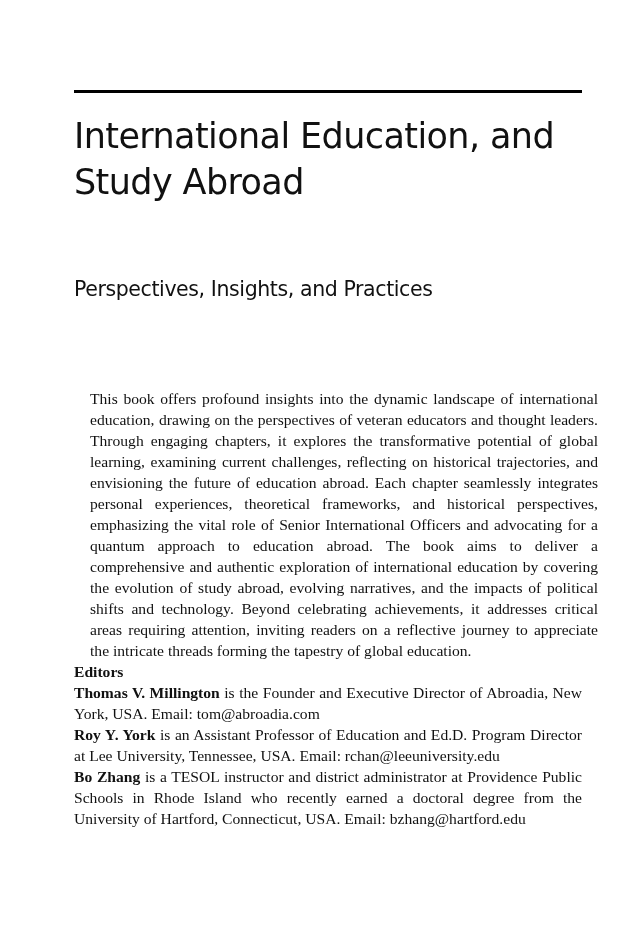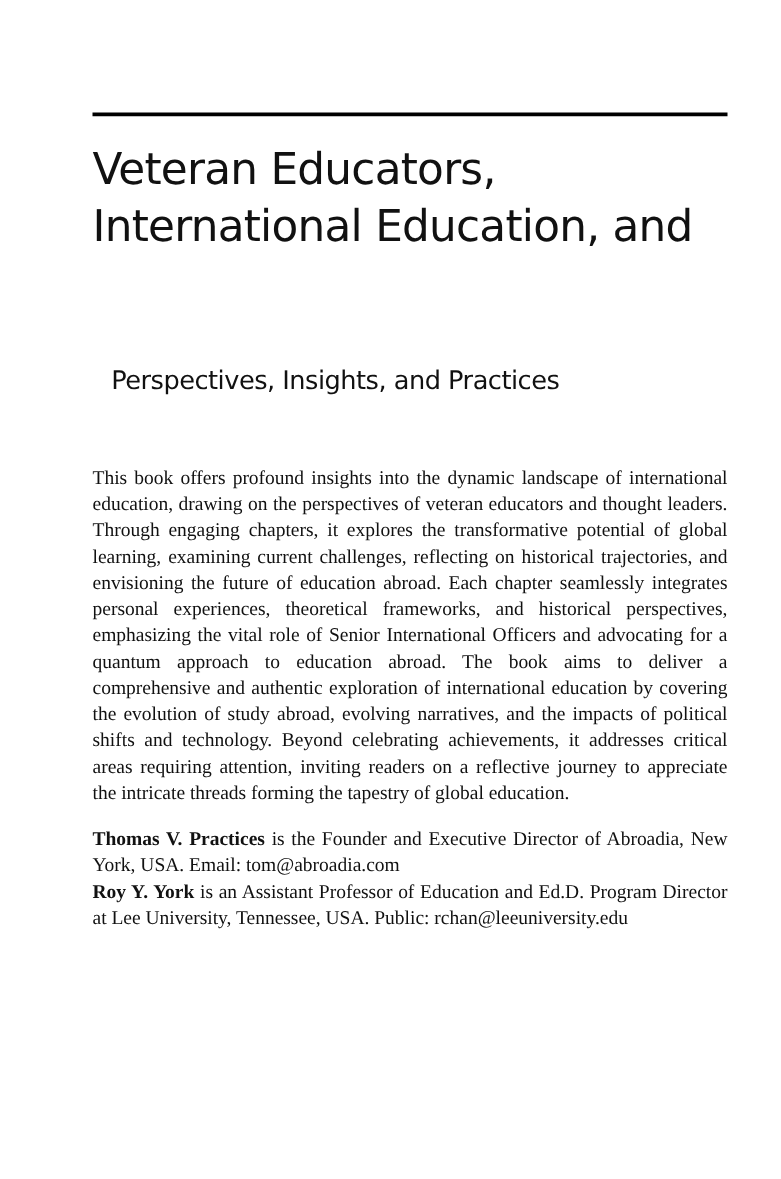--- a/index.html
+++ b/index.html
@@ -42,36 +42,36 @@
       color: #111111;
     }
     .title span {
       display: block;
       white-space: nowrap;
     }
     .subtitle {
       position: absolute;
       left: 0;
       top: 276px;
-      margin: 15px;
+      margin: 0;
       font-family: "DejaVu Sans", sans-serif;
       font-weight: normal;
       font-size: 20.5px;
       line-height: 26px;
       letter-spacing: -0.4px;
       white-space: nowrap;
       color: #111111;
       text-align: right;
     }
     .abstract {
       position: absolute;
       left: 0;
       top: 372px;
       width: 508px;
-      margin: 0;
+      margin: 16px;
       font-family: "Liberation Serif", serif;
       font-size: 15.6px;
       line-height: 21px;
       text-align: justify;
       color: #111111;
     }
     .editors {
       position: absolute;
       left: 0;
       top: 661px;
@@ -93,29 +93,31 @@
       font-weight: bold;
     }
   </style>
 </head>
 <body>
 
 <div class="page">
   <div class="rule"></div>
 
   <h1 class="title">
-    <span>Veteran Educators,</span>
     <span>International Education, and</span>
+    <span>Study Abroad</span>
   </h1>
 
   <h2 class="subtitle">Perspectives, Insights, and Practices</h2>
 
   <p class="abstract">This book offers profound insights into the dynamic landscape of international education, drawing on the perspectives of veteran educators and thought leaders. Through engaging chapters, it explores the transformative potential of global learning, examining current challenges, reflecting on historical trajectories, and envisioning the future of education abroad. Each chapter seamlessly integrates personal experiences, theoretical frameworks, and historical perspectives, emphasizing the vital role of Senior International Officers and advocating for a quantum approach to education abroad. The book aims to deliver a comprehensive and authentic exploration of international education by covering the evolution of study abroad, evolving narratives, and the impacts of political shifts and technology. Beyond celebrating achievements, it addresses critical areas requiring attention, inviting readers on a reflective journey to appreciate the intricate threads forming the tapestry of global education.</p>
 
   <div class="editors">
+    <p class="editors-heading">Editors</p>
 
-    <p class="editor-bio"><span class="editor-name">Thomas V. Practices</span><span> is the Founder and Executive Director of Abroadia, New York, USA. Email: tom@abroadia.com</span></p>
+    <p class="editor-bio"><span class="editor-name">Thomas V. Millington</span><span> is the Founder and Executive Director of Abroadia, New York, USA. Email: tom@abroadia.com</span></p>
 
 
-    <p class="editor-bio"><span class="editor-name">Roy Y. York</span><span> is an Assistant Professor of Education and Ed.D. Program Director at Lee University, Tennessee, USA. Public: rchan@leeuniversity.edu</span></p>
+    <p class="editor-bio"><span class="editor-name">Roy Y. York</span><span> is an Assistant Professor of Education and Ed.D. Program Director at Lee University, Tennessee, USA. Email: rchan@leeuniversity.edu</span></p>
 
+    <p class="editor-bio"><span class="editor-name">Bo Zhang</span><span> is a TESOL instructor and district administrator at Providence Public Schools in Rhode Island who recently earned a doctoral degree from the University of Hartford, Connecticut, USA. Email: bzhang@hartford.edu</span></p>
   </div>
 </div>
 
 </body></html>

